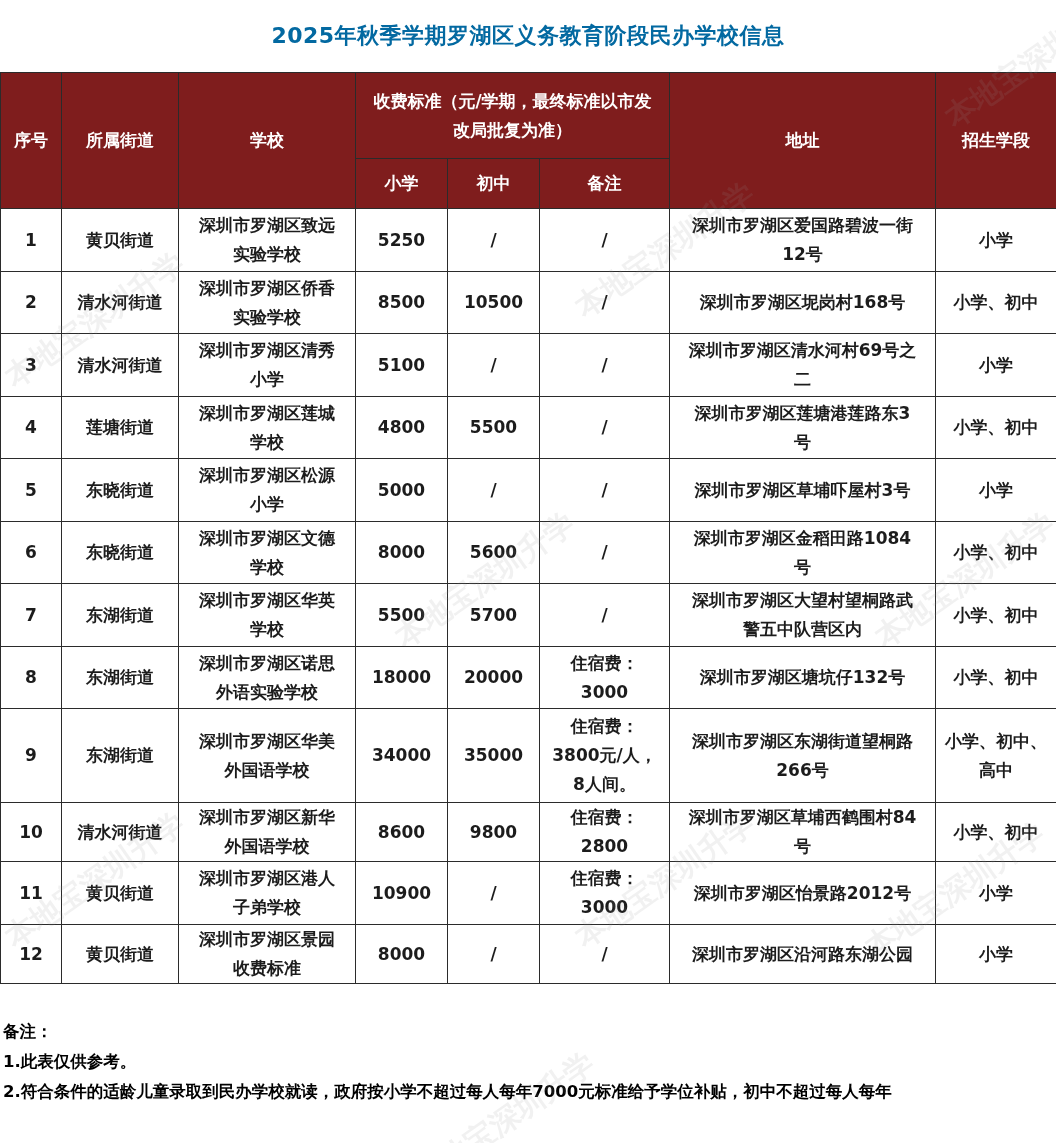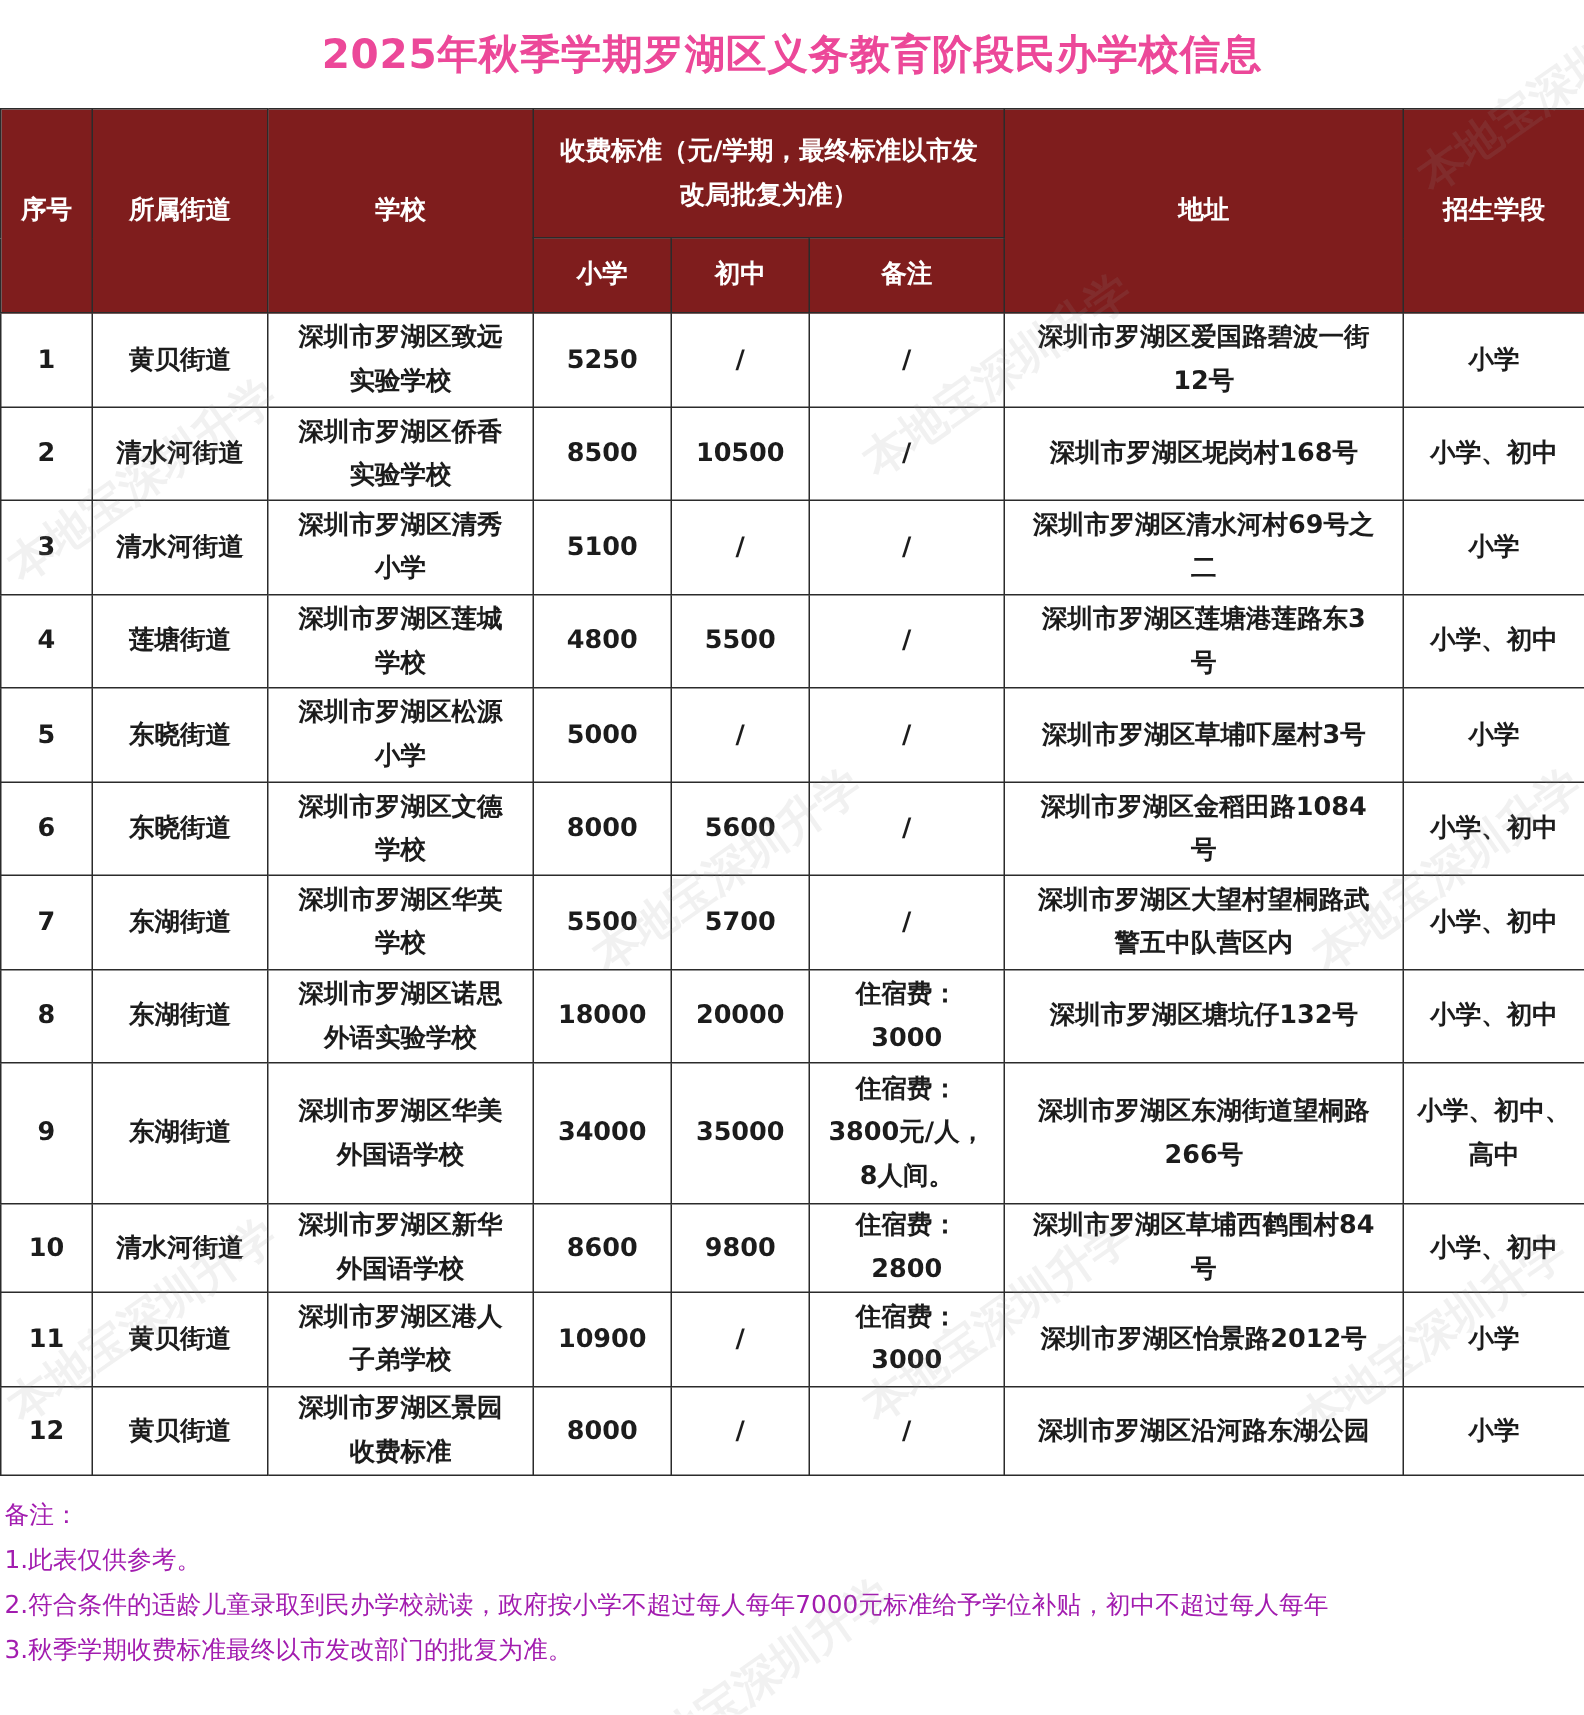--- a/index.html
+++ b/index.html
@@ -1,41 +1,41 @@
 <!DOCTYPE html>
 <html><head>
 <meta charset="utf-8">
 <style>
   * { box-sizing: border-box; margin: 0; padding: 0; }
   html, body { width: 1056px; height: 1143px; background: #ffffff; overflow: hidden; }
   body { position: relative; font-family: "DejaVu Sans", "Liberation Sans", sans-serif; color: #1a1a1a; }
   .title {
     position: absolute; left: 0; top: 0; width: 1056px; height: 72px;
     display: flex; align-items: center; justify-content: center;
-    font-size: 27px; font-weight: bold; color: #ec4899; letter-spacing: 0.5px;
+    font-size: 22px; font-weight: bold; color: #0369a1; letter-spacing: 0.5px;
   }
   table.main {
     position: absolute; left: 0; top: 72px; width: 1056px;
     border-collapse: collapse; table-layout: fixed;
   }
   table.main td, table.main th {
     border: 1.5px solid #2b2b2b; text-align: center; vertical-align: middle;
     font-size: 17px; font-weight: bold; line-height: 29px; padding: 0 4px;
     color: #1c1c1c;
   }
   table.main th {
     background: #7f1d1d; color: #ffffff; font-weight: bold;
   }
   th.h-top { height: 86px; }
   th.h-sub { height: 50px; }
   .cell-lines { display: block; }
   .cell-lines span { display: block; }
   .notes {
-    position: absolute; left: 3px; top: 995px; width: 1050px;
-    font-size: 16.5px; font-weight: normal; line-height: 30px; color: #a21caf;
+    position: absolute; left: 3px; top: 1017px; width: 1050px;
+    font-size: 16.5px; font-weight: bold; line-height: 30px; color: #000000;
   }
   .notes div { white-space: nowrap; }
   .watermark {
     position: absolute; color: rgba(150,150,150,0.13); font-size: 30px; font-weight: bold;
     transform: rotate(-35deg); white-space: nowrap; pointer-events: none; z-index: 5;
   }
 </style>
 </head>
 <body>
 
@@ -405,21 +405,20 @@
           </span>
         </td>
       </tr>
     </tbody>
 </table>
 
 <div class="notes">
   <div>备注：</div>
   <div>1.此表仅供参考。</div>
   <div>2.符合条件的适龄儿童录取到民办学校就读，政府按小学不超过每人每年7000元标准给予学位补贴，初中不超过每人每年</div>
-  <div>3.秋季学期收费标准最终以市发改部门的批复为准。</div>
 </div>
 
 <div id="wm-layer">
     <div class="watermark" style="left: 930px; top: 40px;">本地宝深圳升学</div>
     <div class="watermark" style="left: 560px; top: 230px;">本地宝深圳升学</div>
     <div class="watermark" style="left: -10px; top: 300px;">本地宝深圳升学</div>
     <div class="watermark" style="left: 380px; top: 560px;">本地宝深圳升学</div>
     <div class="watermark" style="left: 860px; top: 560px;">本地宝深圳升学</div>
     <div class="watermark" style="left: 560px; top: 860px;">本地宝深圳升学</div>
     <div class="watermark" style="left: -10px; top: 860px;">本地宝深圳升学</div>

